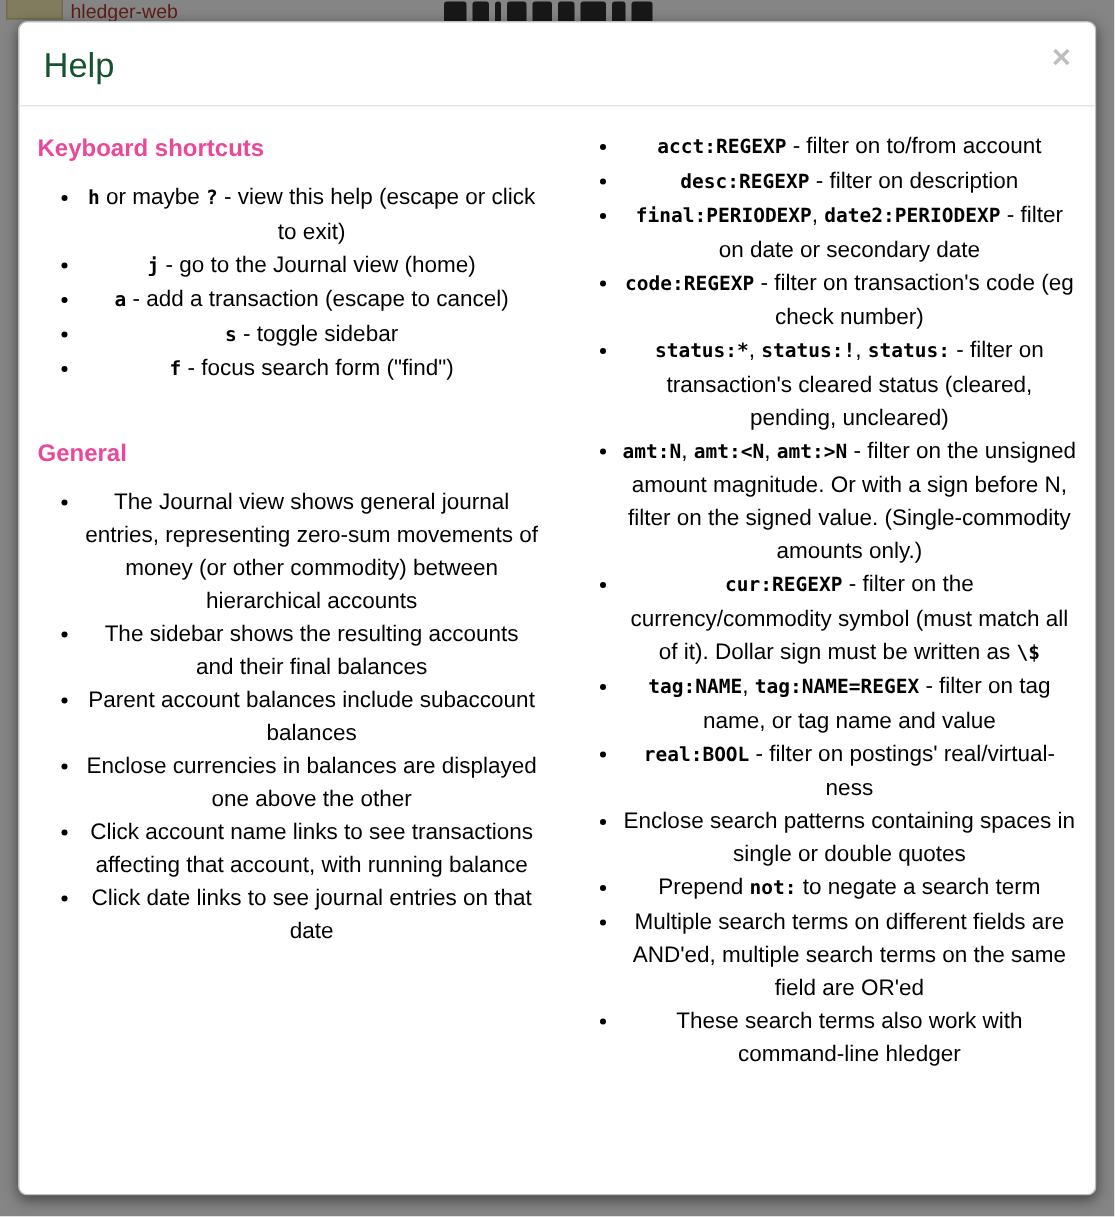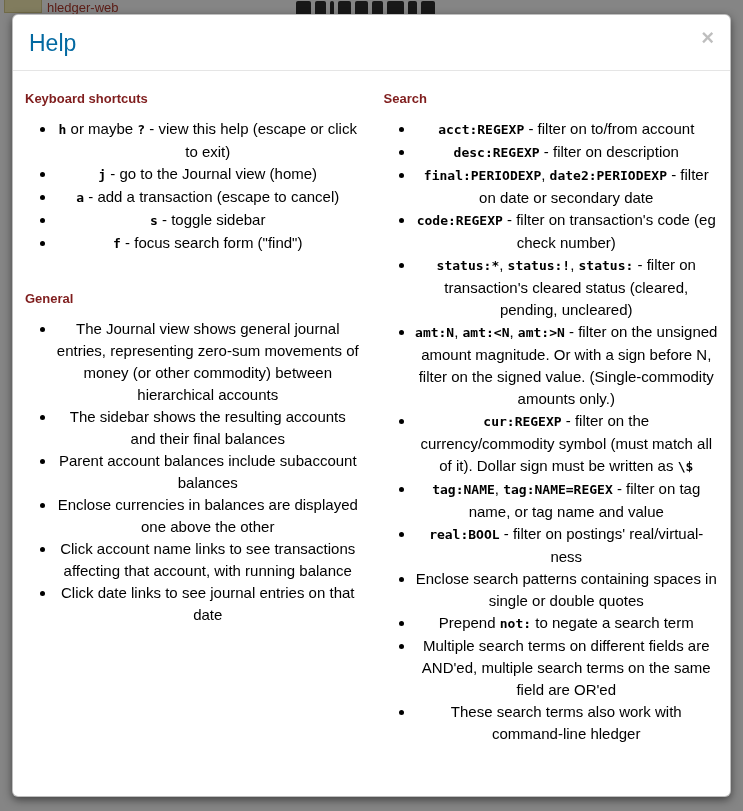--- a/index.html
+++ b/index.html
@@ -34,29 +34,29 @@
   
   .backdrop { position:absolute; inset:0; background:rgba(0,0,0,0.48); z-index:10; }
 
   
   .modal {
     position:absolute; z-index:20; left:12px; top:14px; width:719px; height:783px;
     background:#fff; border:1px solid rgba(0,0,0,0.25); border-radius:6px;
     box-shadow:0 3px 9px rgba(0,0,0,0.5);
   }
   .modal-header { position:relative; padding:14px 16px 12px; border-bottom:1px solid #e5e5e5; }
-  .modal-title { font-size:23px; font-weight:500; color:#0369a1; line-height:29px; }
+  .modal-title { font-size:23px; font-weight:500; color:#14532d; line-height:29px; }
   .close-btn {
     position:absolute; top:12px; right:16px; background:none; border:none;
     font-size:22px; font-weight:bold; color:#000; opacity:0.25; line-height:1;
     cursor:pointer; font-family:inherit;
   }
   .modal-body { display:flex; padding:16px 0 10px; }
   .col { width:50%; padding:0 12px; }
-  .section-heading { font-size:13px; font-weight:bold; color:#7f1d1d; margin:4px 0 12px; }
+  .section-heading { font-size:16px; font-weight:bold; color:#ec4899; margin:4px 0 12px; }
   .section-heading.mt { margin-top:36px; }
   ul.help-list { margin:0 0 10px 0; padding-left:31px; list-style:disc; }
   ul.help-list li { font-size:15px; line-height:22px; color:#000;text-align:center; }
   code {
     font-family:"DejaVu Sans Mono","Liberation Mono",monospace;
     font-weight:bold; font-size:13px; color:#000; background:none;
   }
 </style>
 </head>
 <body>
@@ -98,21 +98,20 @@
       <ul class="help-list">
           <li>The Journal view shows general journal entries, representing zero-sum movements of money (or other commodity) between hierarchical accounts</li>
           <li>The sidebar shows the resulting accounts and their final balances</li>
           <li>Parent account balances include subaccount balances</li>
           <li>Enclose currencies in balances are displayed one above the other</li>
           <li>Click account name links to see transactions affecting that account, with running balance</li>
           <li>Click date links to see journal entries on that date</li>
         </ul>
     </div>
     <div class="col">
-      <h5 class="section-heading">Search</h5>
       <ul class="help-list">
           <li><code>acct:REGEXP</code> - filter on to/from account</li>
           <li><code>desc:REGEXP</code> - filter on description</li>
           <li><code>final:PERIODEXP</code>, <code>date2:PERIODEXP</code> - filter on date or secondary date</li>
           <li><code>code:REGEXP</code> - filter on transaction's code (eg check number)</li>
           <li><code>status:*</code>, <code>status:!</code>, <code>status:</code> - filter on transaction's cleared status (cleared, pending, uncleared)</li>
           <li><code>amt:N</code>, <code>amt:&lt;N</code>, <code>amt:&gt;N</code> - filter on the unsigned amount magnitude. Or with a sign before N, filter on the signed value. (Single-commodity amounts only.)</li>
           <li><code>cur:REGEXP</code> - filter on the currency/commodity symbol (must match all of it). Dollar sign must be written as <code>\$</code></li>
           <li><code>tag:NAME</code>, <code>tag:NAME=REGEX</code> - filter on tag name, or tag name and value</li>
           <li><code>real:BOOL</code> - filter on postings' real/virtual-ness</li>

